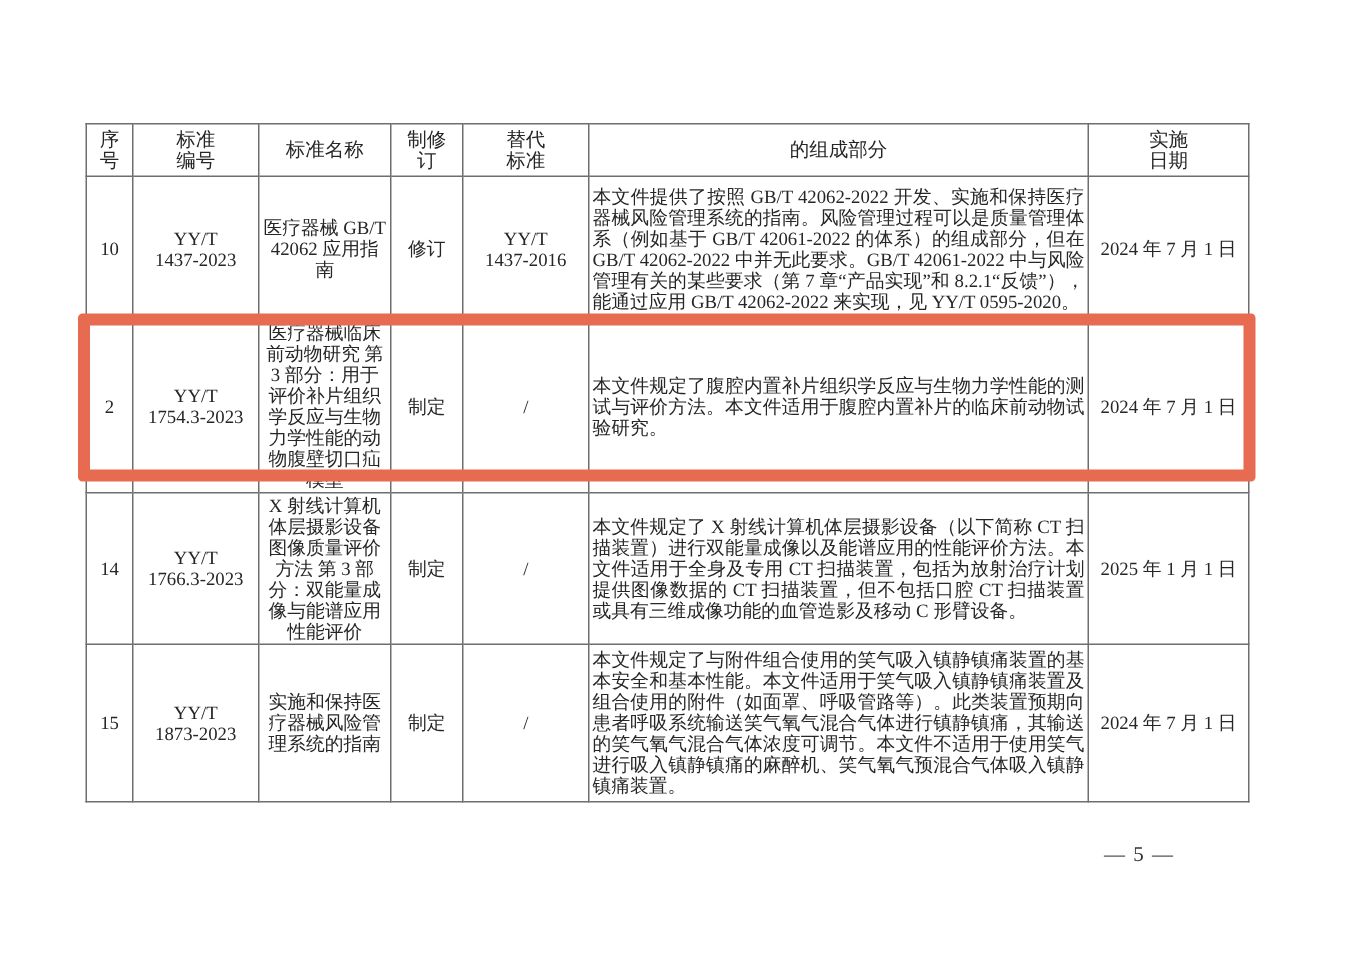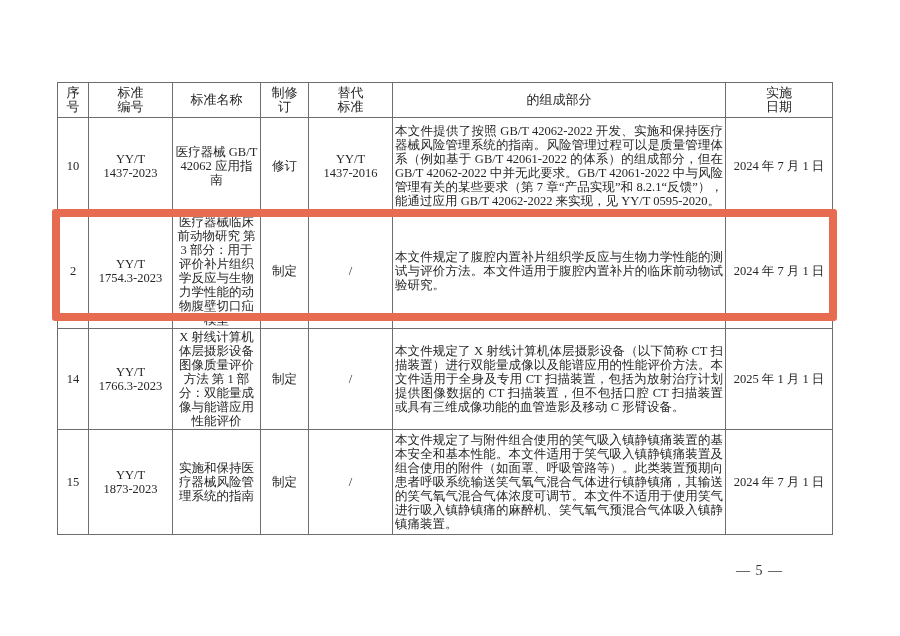--- a/index.html
+++ b/index.html
@@ -99,21 +99,21 @@
       <td class="c-center">医疗器械临床前动物研究 第 3 部分：用于评价补片组织学反应与生物力学性能的动物腹壁切口疝模型</td>
       <td class="c-center">制定</td>
       <td class="c-center pre">/</td>
       <td class="c-scope">本文件规定了腹腔内置补片组织学反应与生物力学性能的测试与评价方法。本文件适用于腹腔内置补片的临床前动物试验研究。</td>
       <td class="c-center c-date">2024 年 7 月 1 日</td>
     </tr>
         <tr>
       <td class="c-center">14</td>
       <td class="c-center pre">YY/T
 1766.3-2023</td>
-      <td class="c-center">X 射线计算机体层摄影设备图像质量评价方法 第 1 部分：双能量成像与能谱应用性能评价</td>
+      <td class="c-center">X 射线计算机体层摄影设备图像质量评价方法 第 3 部分：双能量成像与能谱应用性能评价</td>
       <td class="c-center">制定</td>
       <td class="c-center pre">/</td>
       <td class="c-scope">本文件规定了 X 射线计算机体层摄影设备（以下简称 CT 扫描装置）进行双能量成像以及能谱应用的性能评价方法。本文件适用于全身及专用 CT 扫描装置，包括为放射治疗计划提供图像数据的 CT 扫描装置，但不包括口腔 CT 扫描装置或具有三维成像功能的血管造影及移动 C 形臂设备。</td>
       <td class="c-center c-date">2025 年 1 月 1 日</td>
     </tr>
         <tr>
       <td class="c-center">15</td>
       <td class="c-center pre">YY/T
 1873-2023</td>
       <td class="c-center">实施和保持医疗器械风险管理系统的指南</td>

